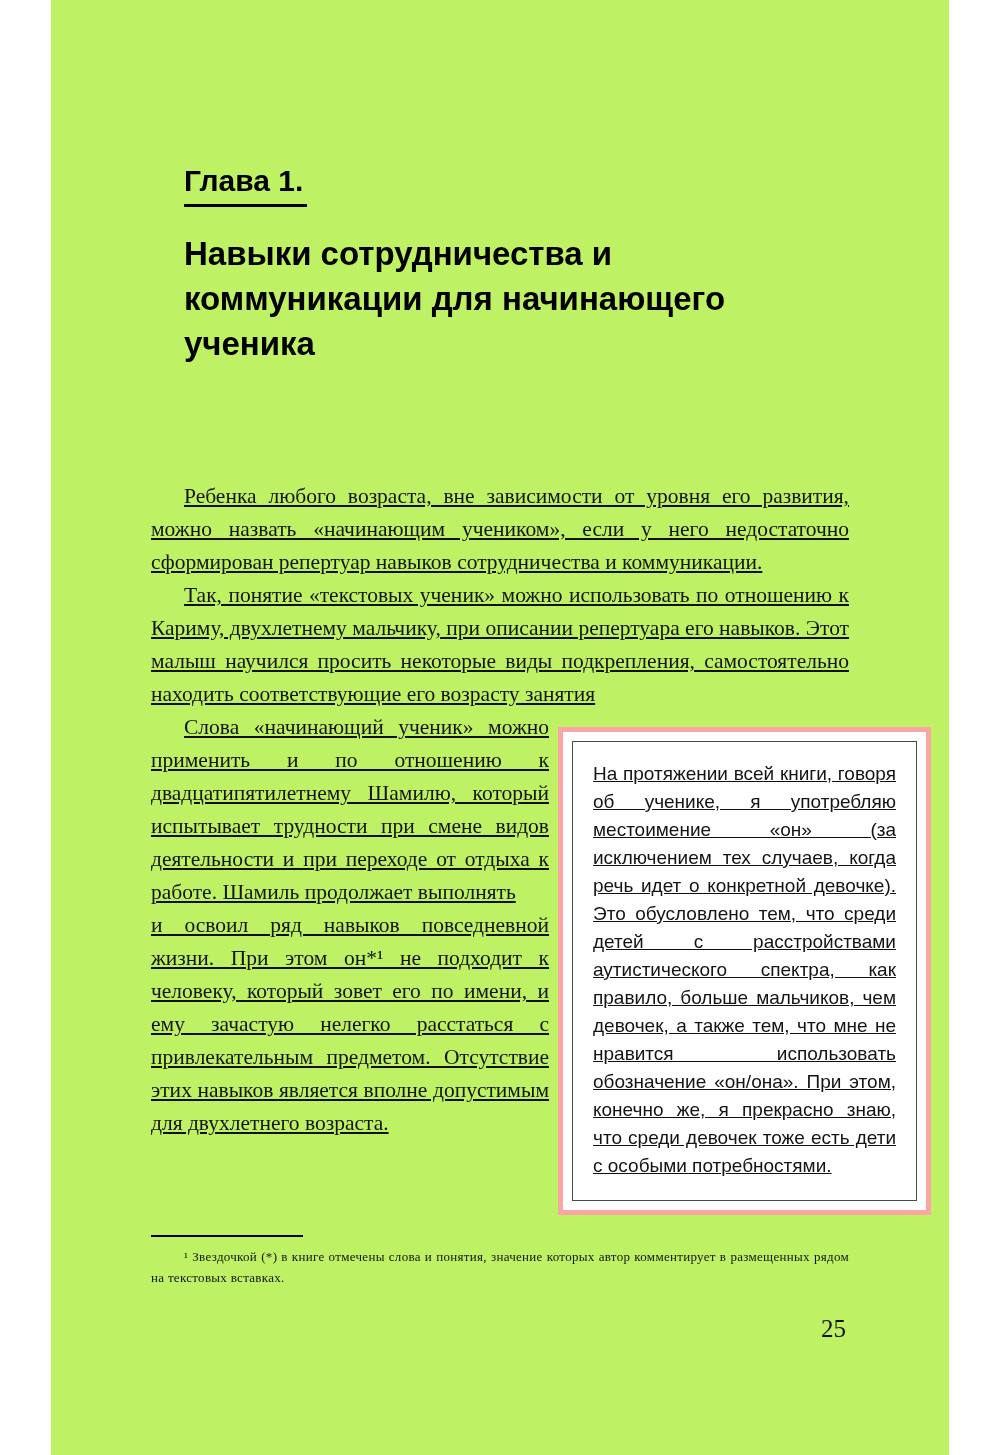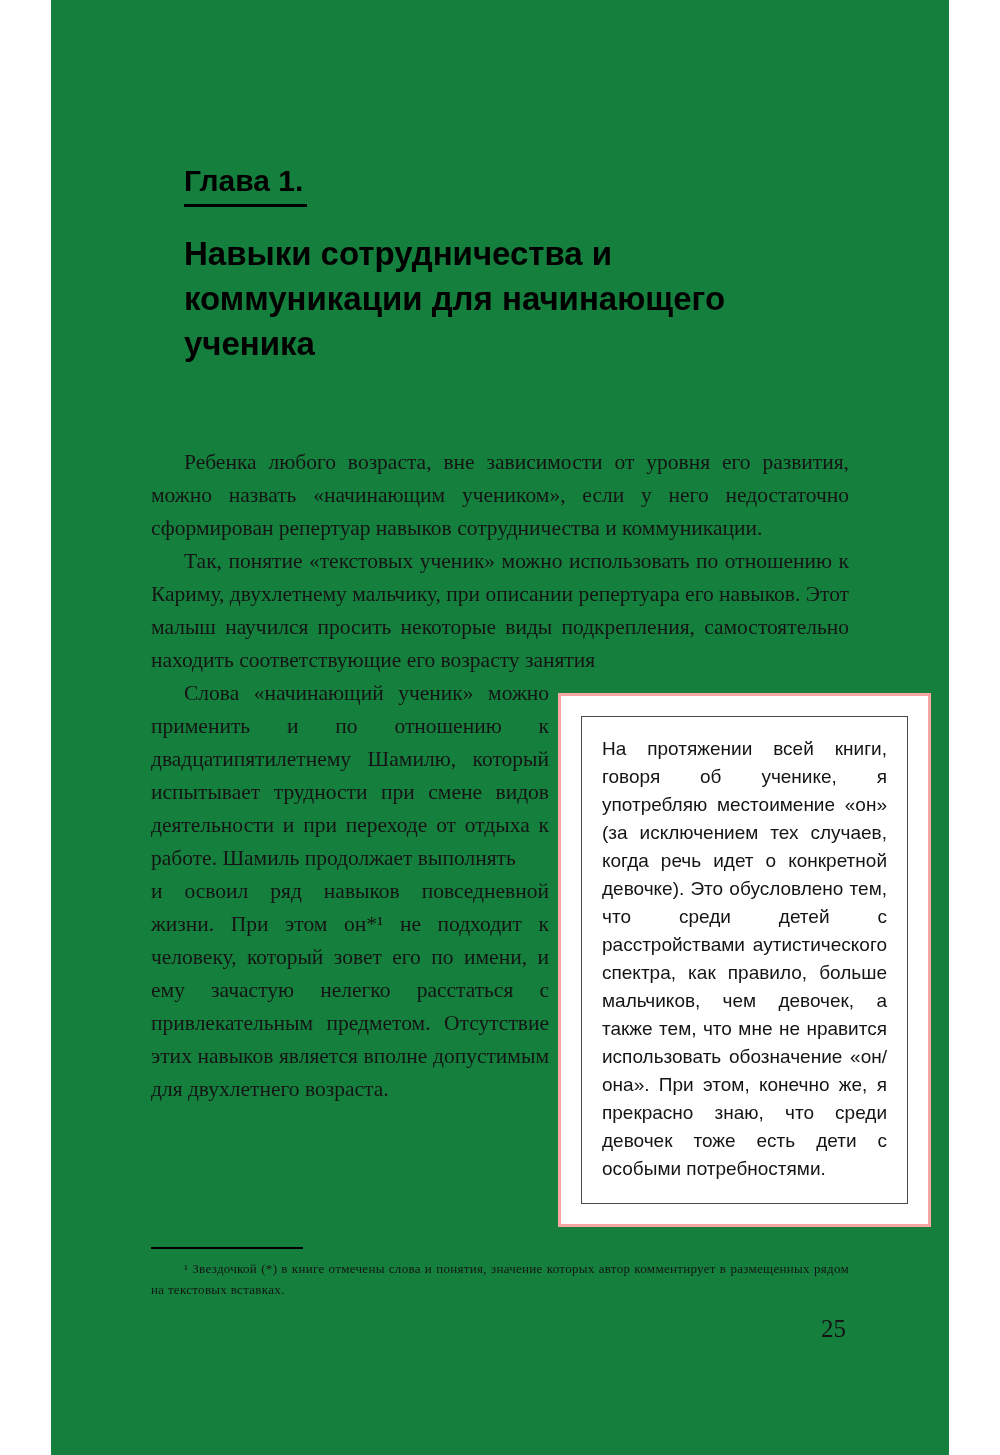--- a/index.html
+++ b/index.html
@@ -2,21 +2,21 @@
 <html lang="ru"><head>
 <meta charset="utf-8">
 <style>
   * { margin: 0; padding: 0; box-sizing: border-box; }
   html, body { background: #ffffff; }
   .page {
     position: relative;
     width: 898px;
     height: 1455px;
     margin: 0 auto;
-    background: #15803d;
+    background: #bef264;
     color: #111111;
     padding: 0 100px;
     overflow: hidden;
     font-family: "Liberation Serif", serif;
   }
   .chapter {
     display: inline-block;
     margin: 163px 0 0 33px;
     font-family: "Liberation Sans", sans-serif;
     font-weight: 700;
@@ -30,21 +30,22 @@
   .title {
     margin: 24px 0 16px 33px;
     max-width: 780px;
     font-family: "Liberation Sans", sans-serif;
     font-weight: 700;
     font-size: 33px;
     line-height: 45px;
     color: #000000;
   }
   .body-text {
-    margin-top: 80px;
+    margin-top: 114px;
+    text-decoration: underline;
   }
   .para {
     font-family: "Liberation Serif", serif;
     font-size: 21.5px;
     line-height: 33px;
     text-align: justify;
     color: #141414;
   }
   .indent { text-indent: 33px; }
   .wrap-row {
@@ -53,22 +54,22 @@
   }
   .narrow-col {
     width: 398px;
     flex: 0 0 398px;
   }
   .callout-outer {
     margin-left: 9px;
     margin-top: 16px;
     width: 373px;
     flex: 0 0 373px;
-    border: 3px solid #fca5a5;
-    padding: 20px;
+    border: 5px solid #fca5a5;
+    padding: 9px;
     background: #ffffff;
   }
   .callout-inner {
     border: 1px solid #4a4a4a;
     padding: 18px 20px 20px 20px;
   }
   .callout-text {
     font-family: "Liberation Sans", sans-serif;
     font-size: 19px;
     line-height: 28px;

